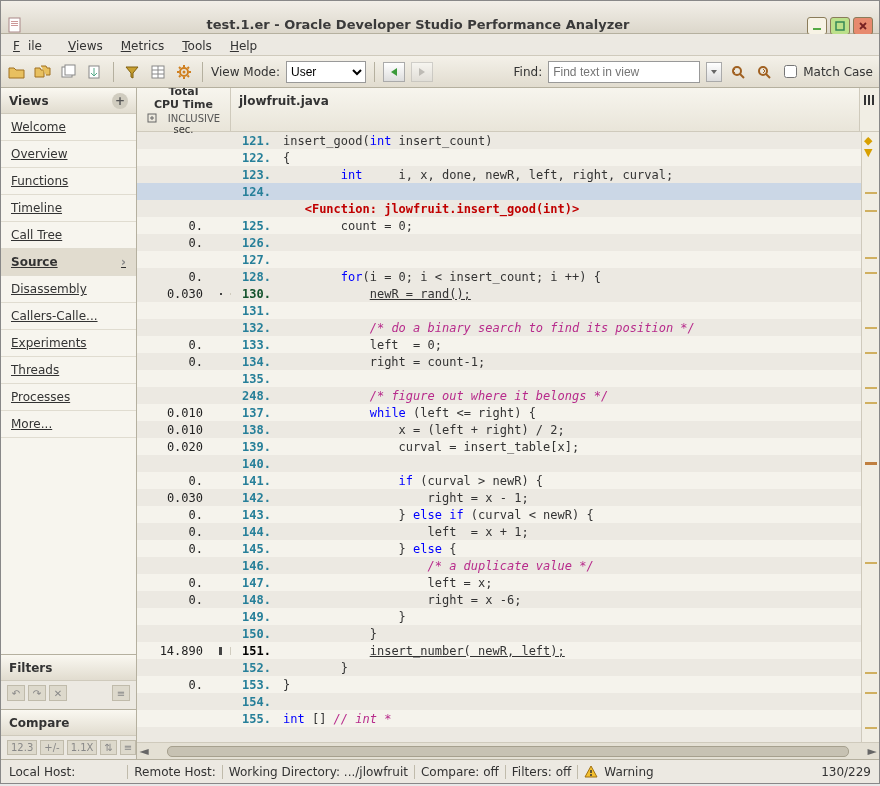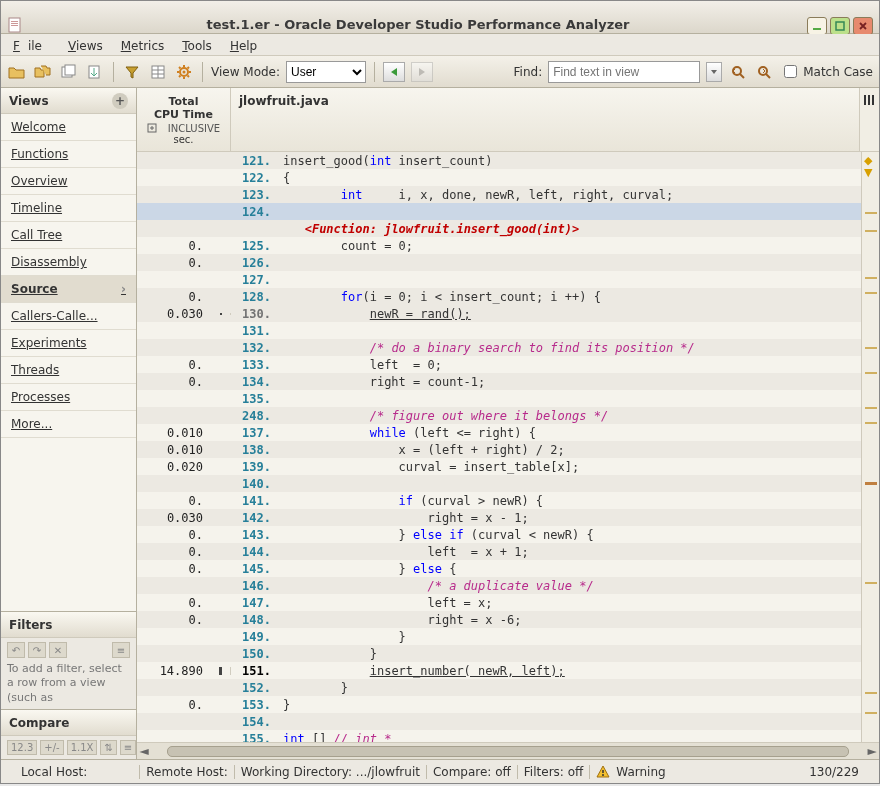--- a/index.html
+++ b/index.html
@@ -32,48 +32,48 @@
 .view-item.active { background:#e1dccf; font-weight:bold; }
 .view-item.active::after { content:"›"; margin-left:auto; color:#888; font-weight:bold; }
 .spacer-views { flex:1; background:#f7f5ee; }
 .filters-panel, .compare-panel { border-top:1px solid #b5b09f; }
 .filters-body { padding:4px 6px; background:#ece9e2; font-size:11px; color:#777; }
 .filters-icons { display:flex; gap:3px; margin-bottom:4px; }
 .filters-icons span { width:18px; height:16px; background:#ddd9cc; border:1px solid #c0bbab; display:inline-flex; align-items:center; justify-content:center; font-size:10px; color:#888; }
 .compare-body { padding:4px 6px; background:#ece9e2; display:flex; gap:3px; align-items:center; }
 .compare-body span { font-size:10px; padding:1px 3px; border:1px solid #c0bbab; background:#ddd9cc; color:#888; }
 .main { flex:1; display:flex; flex-direction:column; overflow:hidden; }
-.col-header-row { display:flex; height:64px; background:linear-gradient(#f7f5ee,#e9e5d9); border-bottom:1px solid #cfcabc; }
+.col-header-row { display:flex; height:44px; background:linear-gradient(#f7f5ee,#e9e5d9); border-bottom:1px solid #cfcabc; }
 .metric-header { width:94px; padding:4px 6px; text-align:center; font-size:11px; border-right:1px solid #cfcabc; display:flex; flex-direction:column; align-items:center; justify-content:center; }
 .metric-header b { font-weight:bold; }
 .metric-header .incl { color:#555; font-size:10px; margin-top:2px; display:flex; align-items:center; gap:11px; }
 .file-header { flex:1; padding:6px 8px; font-weight:bold; }
 .right-gutter { width:20px; border-left:1px solid #cfcabc; background:#f1eee4; }
 .source-area { flex:1; display:flex; overflow:hidden; position:relative; }
 .source-scroll { flex:1; overflow-y:auto; overflow-x:auto; }
 .src-row { display:flex; height:17px; font-family: "DejaVu Sans Mono","Courier New",monospace; font-size:12px; align-items:center; }
 .src-row.striped { background:#f5f3ec; }
 .src-row.highlight { background:#cbd7e6; }
 .src-row.highlight .metric-cell, .src-row.highlight .ln-cell { background:#cbd7e6; }
 .metric-cell { width:74px; text-align:right; padding-right:8px; color:#222; }
 .bar-cell { width:20px; border-right:1px solid #d0ccbf; display:flex; align-items:center; justify-content:center; }
 .bar { width:2px; background:#444; }
 .ln-cell { width:48px; text-align:right; padding-right:8px; color:#267f99; font-weight:bold; }
 .code-cell { flex:1; white-space:pre; padding-left:4px; }
 .kw { color:#00f; }
 .cm { color:#b72a8b; font-style:italic; }
-.fn { color:#c00000; font-style:italic; font-weight:bold; }
+.fn { color:#c00000; font-weight:bold; }
 .un { text-decoration:underline; }
 .right-strip { width:18px; background:#f1eee4; border-left:1px solid #cfcabc; position:relative; }
 .right-strip .arrow-top { position:absolute; top:2px; left:2px; font-size:11px; color:#d8a000; }
 .right-strip .arrow-bot { position:absolute; top:14px; left:2px; font-size:11px; color:#d8a000; }
 .right-strip .mark { position:absolute; left:3px; width:12px; height:2px; background:#d0b060; }
 .hscroll { height:17px; background:#e4e0d4; border-top:1px solid #cfcabc; display:flex; align-items:center; }
 .hscroll .hthumb { height:11px; background:#c7c2b3; border:1px solid #a6a08e; border-radius:5px; margin:0 16px; flex:1; }
-.statusbar { height:24px; background:#ece9e2; border-top:1px solid #b5b09f; display:flex; align-items:center; padding:0 20px; gap:6px; font-size:12px; }
+.statusbar { height:24px; background:#ece9e2; border-top:1px solid #b5b09f; display:flex; align-items:center; padding:0 8px; gap:6px; font-size:12px; }
 .statusbar .sep { width:1px; height:14px; background:#c0bbab; }
 .warn-icon { display:inline-flex; width:14px; height:14px; align-items:center; justify-content:center; }
 svg { display:block; }
 </style>
 </head>
 <body>
 
 <div class="window">
   <div class="titlebar">
     <span class="doc-icon">
@@ -208,46 +208,45 @@
   </div>
 
   <div class="body">
     <div class="sidebar">
       <div class="panel-header">
         <span>Views</span>
         <span class="plus">+</span>
       </div>
       <div id="views-list">
           <div class="view-item">Welcome</div>
+          <div class="view-item">Overview</div>
           <div class="view-item">Functions</div>
-          <div class="view-item">Overview</div>
           <div class="view-item">Timeline</div>
           <div class="view-item">Call Tree</div>
+          <div class="view-item active">Source</div>
           <div class="view-item">Disassembly</div>
-          <div class="view-item active">Source</div>
           <div class="view-item">Callers-Calle...</div>
           <div class="view-item">Experiments</div>
           <div class="view-item">Threads</div>
           <div class="view-item">Processes</div>
           <div class="view-item">More...</div>
         </div>
       <div class="spacer-views"></div>
       <div class="filters-panel">
         <div class="panel-header">
             <span>Filters</span>
           </div>
         <div class="filters-body">
           <div class="filters-icons">
             <span>↶</span>
             <span>↷</span>
             <span>✕</span>
             <span style="flex:1;background:none;border:none"></span>
             <span>≡</span>
           </div>
-          <div style="line-height:1.3">To add a filter, select a row from a view (such as</div>
         </div>
       </div>
       <div class="compare-panel">
         <div class="panel-header">
             <span>Compare</span>
           </div>
         <div class="compare-body">
           <span>12.3</span>
           <span>+/-</span>
           <span>1.1X</span>
@@ -334,21 +333,21 @@
               <div class="metric-cell">0.</div>
               <div class="bar-cell"></div>
               <div class="ln-cell">128.</div>
               <div class="code-cell">        <span class="kw">for</span>(i = 0; i &lt; insert_count; i ++) {</div>
             </div>
             <div class="src-row">
               <div class="metric-cell">0.030</div>
               <div class="bar-cell">
                 <div class="bar" style="height: 2px; width: 2px;"></div>
               </div>
-              <div class="ln-cell" style="color: #737373;">130.</div>
+              <div class="ln-cell" style="color: #14532d;">130.</div>
               <div class="code-cell">            <span class="un">newR = rand();</span></div>
             </div>
             <div class="src-row striped">
               <div class="metric-cell"></div>
               <div class="bar-cell"></div>
               <div class="ln-cell">131.</div>
               <div class="code-cell"></div>
             </div>
             <div class="src-row">
               <div class="metric-cell"></div>

